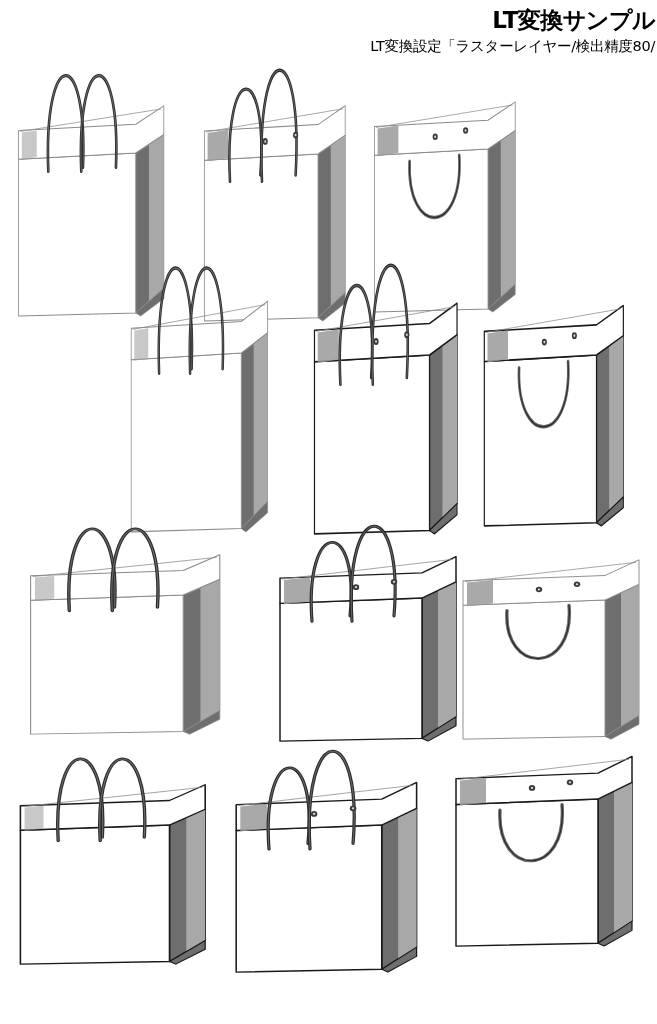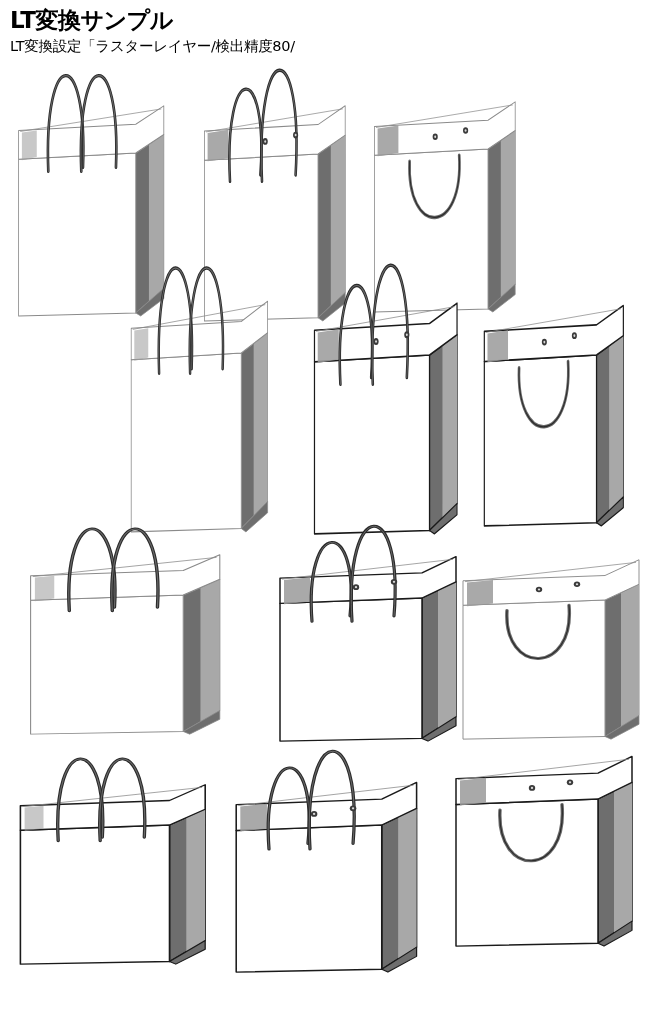--- a/index.html
+++ b/index.html
@@ -3,21 +3,21 @@
 <meta charset="utf-8">
 <style>
   html,body{margin:0;padding:0;}
   body{
     width:657px;height:1024px;
     background:#ffffff;
     font-family:"Liberation Sans","DejaVu Sans",sans-serif;
     overflow:hidden;
     position:relative;
   }
-  .page{position:relative;width:657px;height:876px;}
+  .page{position:relative;width:657px;height:876px;text-align:right;}
 
   
   .header{position:absolute;left:10px;top:8px;width:645px;}
   .title{
     font-size:23px;font-weight:bold;color:#000;
     letter-spacing:-0.5px;line-height:1.1;margin:0 0 3px 0;
     font-family:"DejaVu Sans","Liberation Sans",sans-serif;
   }
   .subline{
     font-size:14.5px;color:#000;line-height:1.42;white-space:nowrap;

